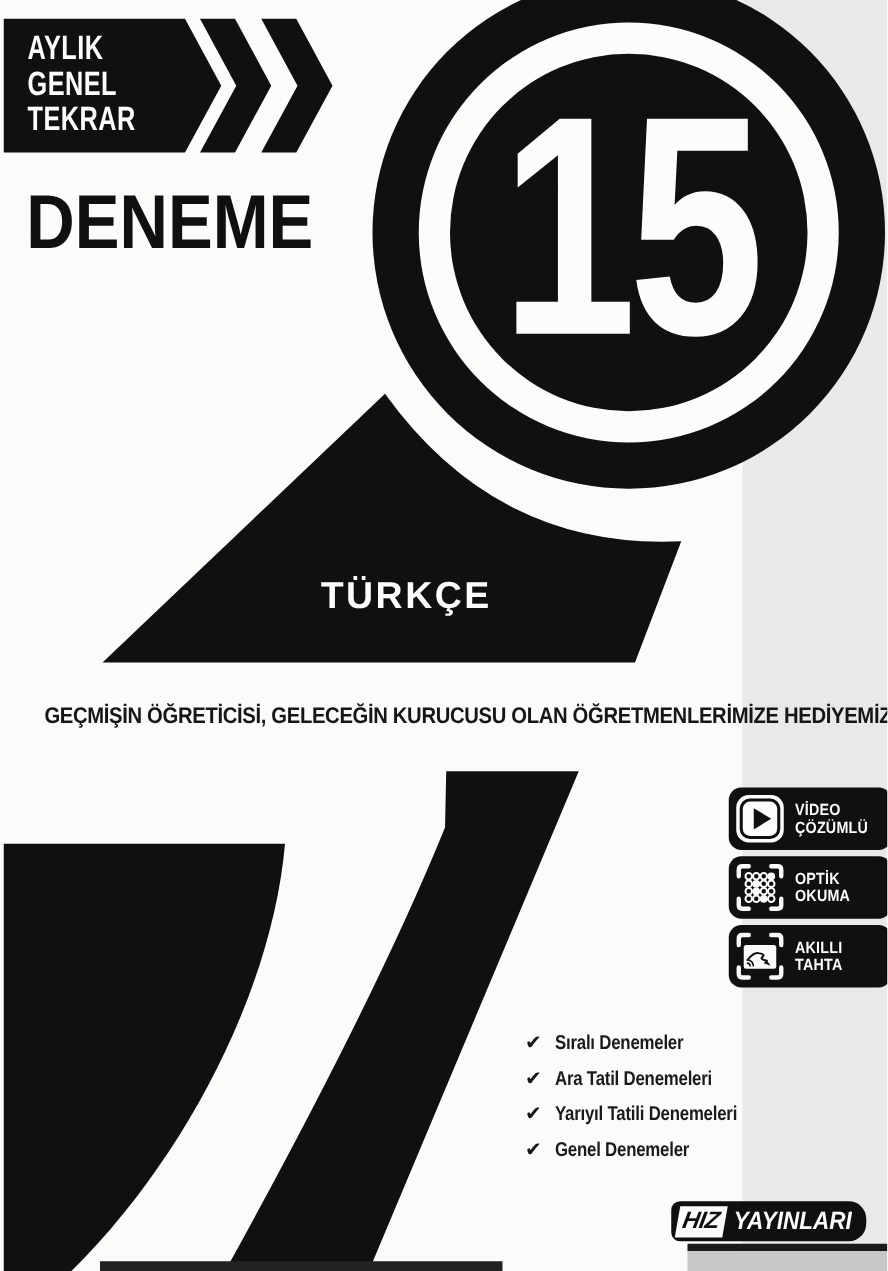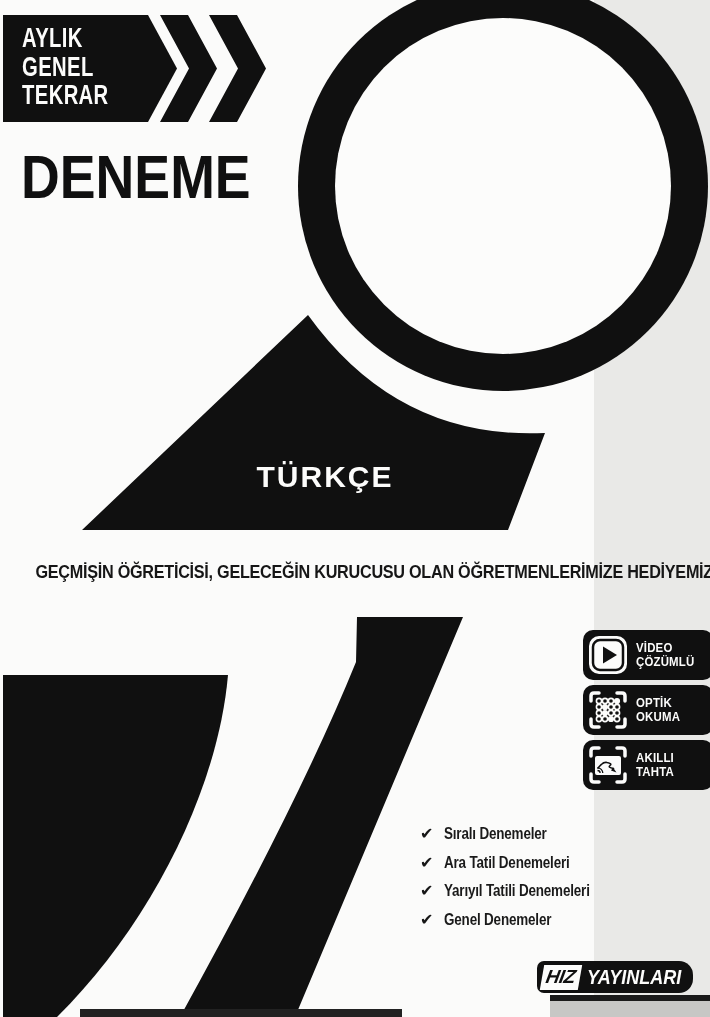--- a/index.html
+++ b/index.html
@@ -78,20 +78,23 @@
   <div class="abs banner-text">
     <div>AYLIK</div>
     <div>GENEL</div>
     <div>TEKRAR</div>
   </div>
 
   <div class="abs series-title">DENEME</div>
 
   <div class="abs badge15">
     <div class="ring-white"></div>
+    <div class="disc">
+      <span class="num">15</span>
+    </div>
   </div>
 
   <svg class="abs" style="left:0;top:0;" width="710" height="560" viewBox="0 0 710 560">
     <path d="M 308,315 Q 398,440 545,433 L 508,530 L 82,530 Z" fill="#101010"></path>
   </svg>
   <div class="abs turkce-label">TÜRKÇE</div>
 
   <div class="abs dedication">GEÇMİŞİN ÖĞRETİCİSİ, GELECEĞİN KURUCUSU OLAN ÖĞRETMENLERİMİZE HEDİYEMİZDİR.</div>
 
   <svg class="abs" style="left:0;top:0;" width="710" height="1017" viewBox="0 0 710 1017">

